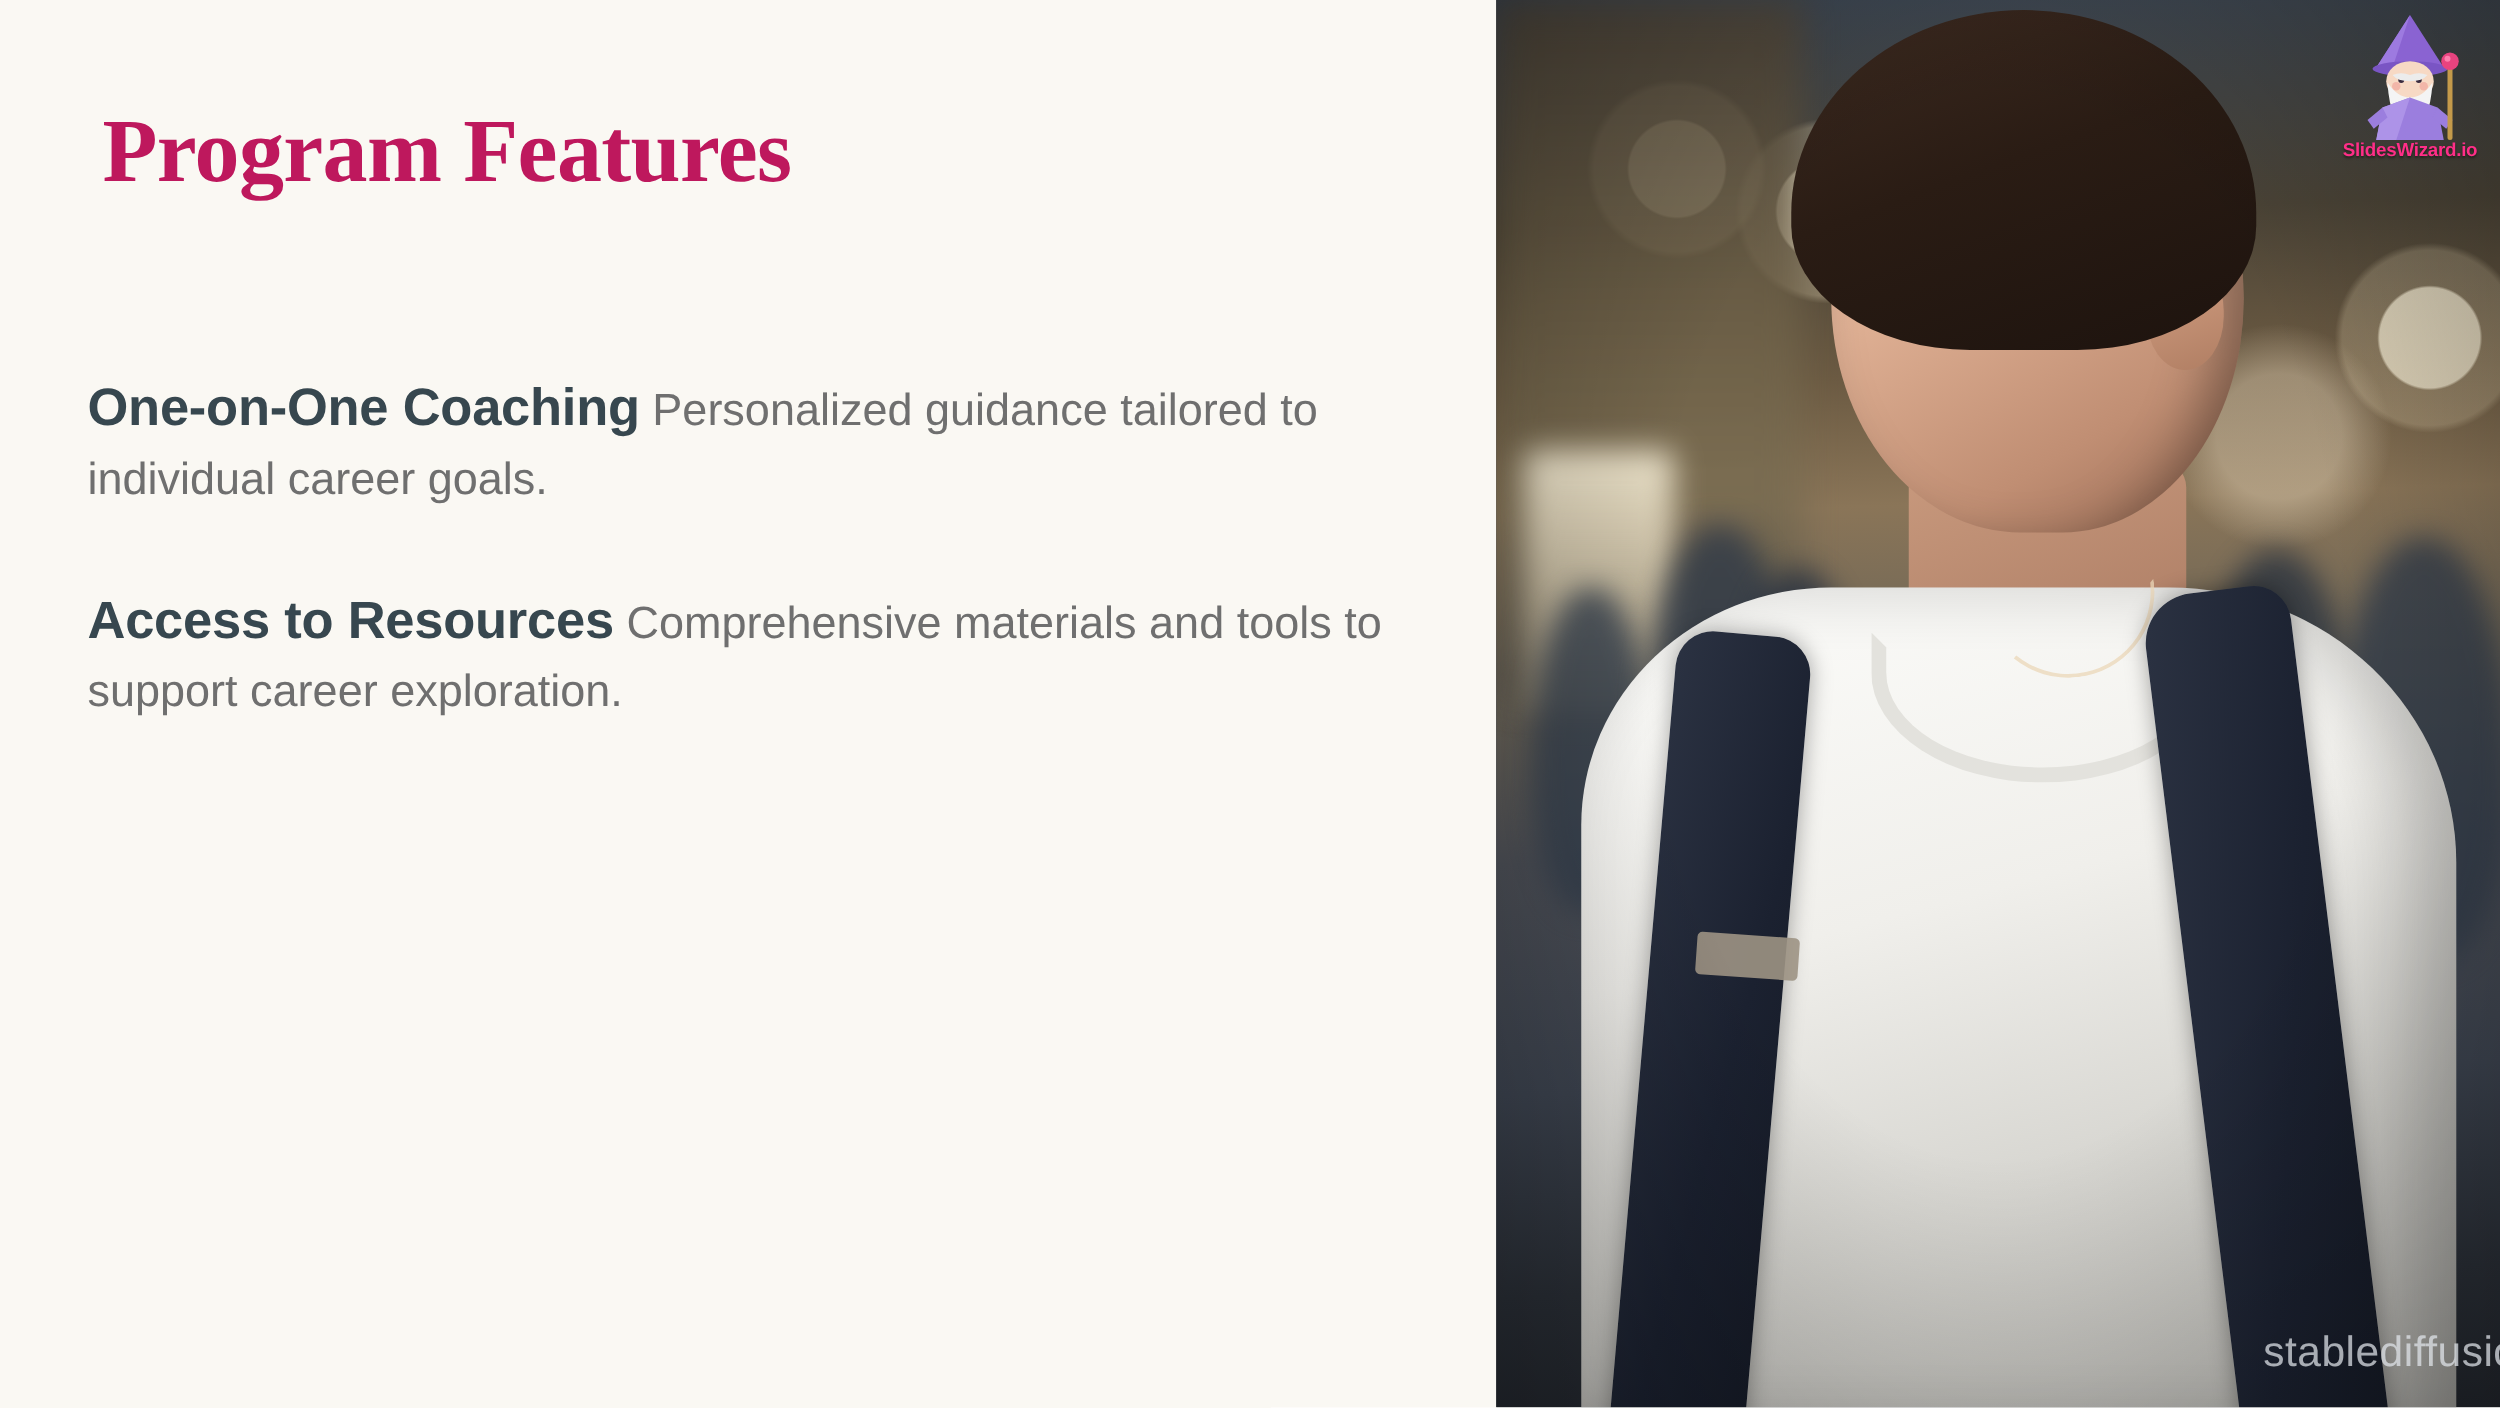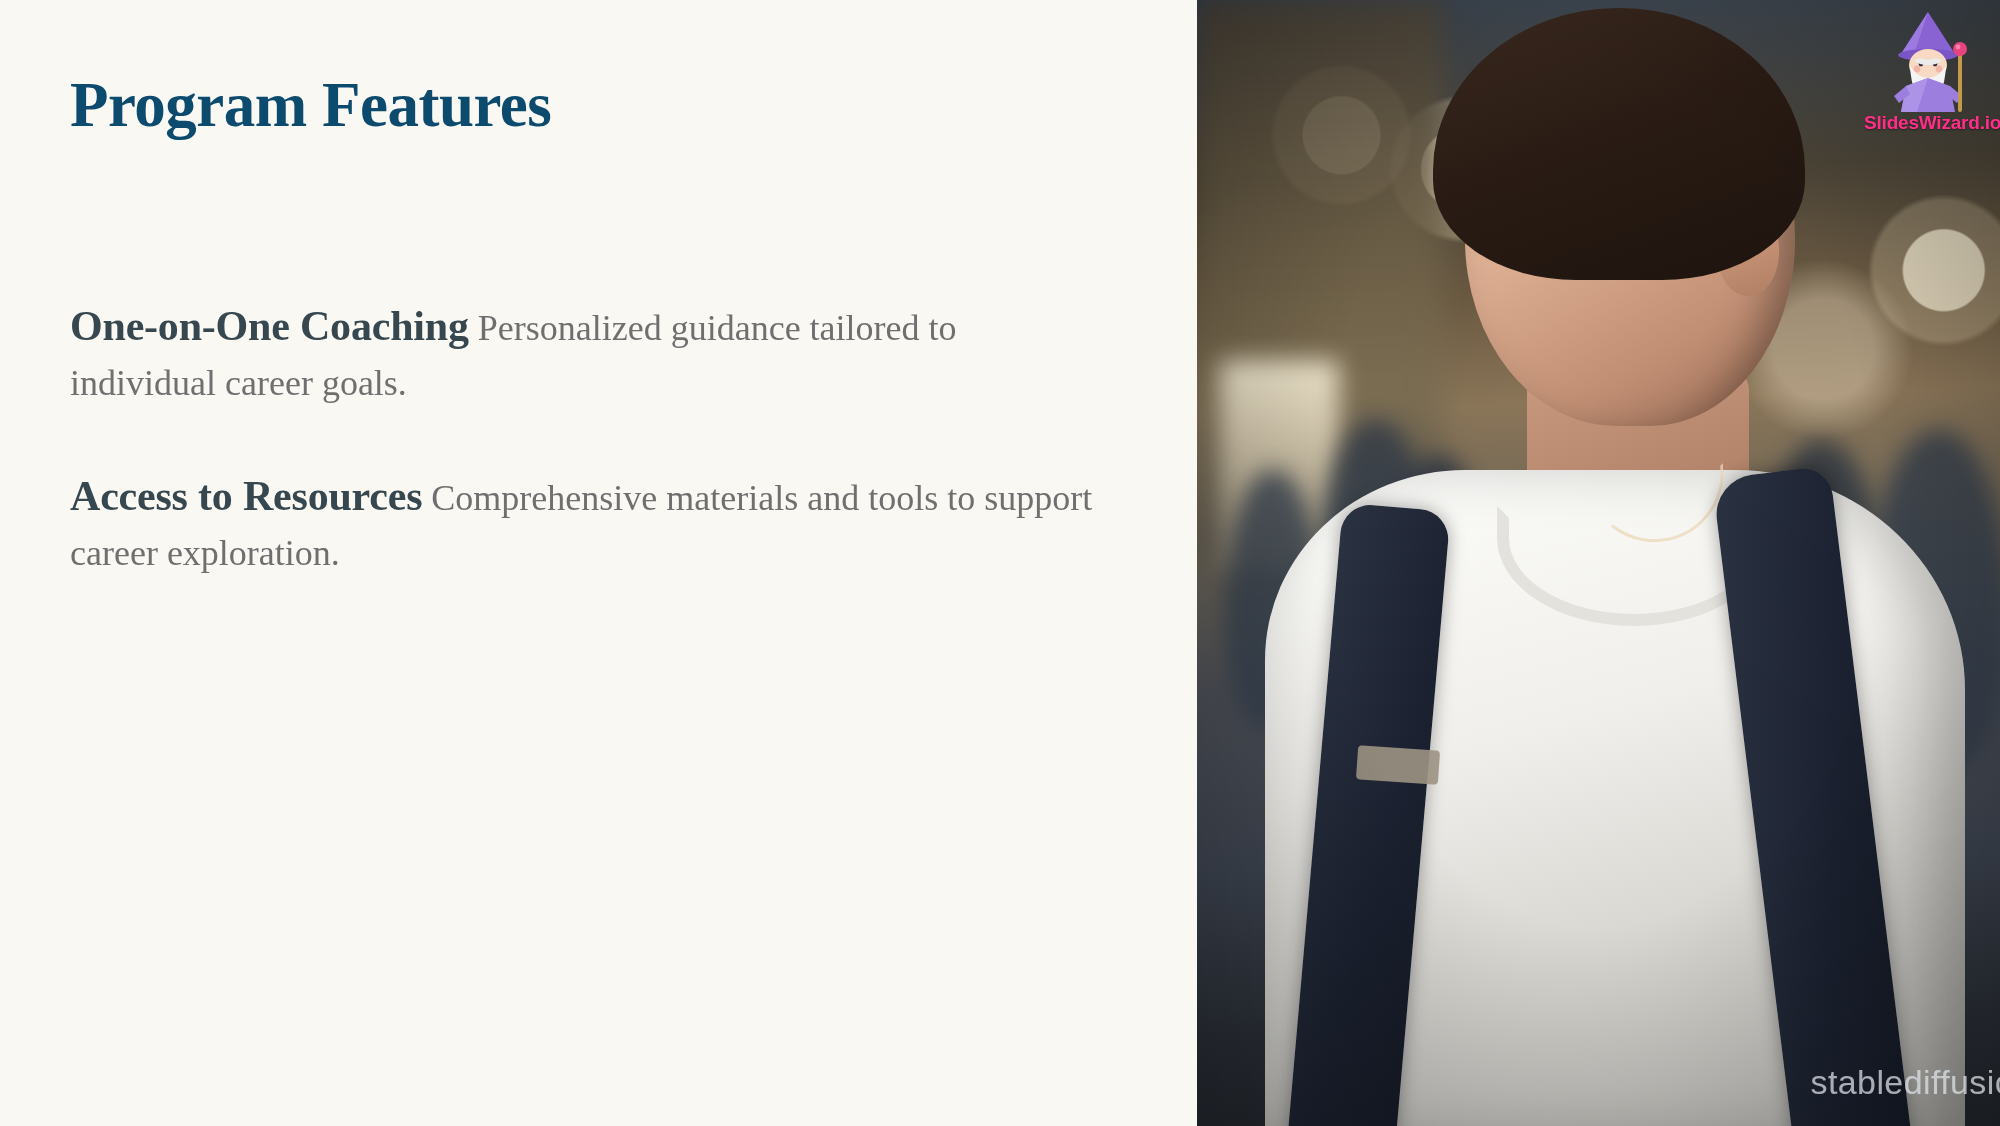--- a/index.html
+++ b/index.html
@@ -25,47 +25,47 @@
     height: 1126px;
     background: #faf8f3;
     box-sizing: border-box;
     padding: 0;
   }
 
   .slide-title {
     position: absolute;
     left: 70px;
     top: 72px;
-    margin: 0;
+    margin: 12px;
     font-family: "Liberation Serif", "DejaVu Serif", serif;
     font-weight: bold;
-    font-size: 63px;
+    font-size: 72px;
     line-height: 1.05;
     letter-spacing: -0.5px;
-    color: #0c4a6e;
+    color: #be185d;
     white-space: nowrap;
   }
 
   .features {
     position: absolute;
     left: 70px;
     top: 296px;
     width: 1040px;
   }
 
   .feature-block {
     margin-bottom: 57px;
   }
   .feature-block:last-child {
     margin-bottom: 0;
   }
 
   .feature-line {
     margin: 0;
-    font-family: Liberation Serif, serif;
+    font-family: Liberation Sans, sans-serif;
     font-size: 36px;
     line-height: 1.45;
     color: #6b6b6b;
   }
 
   .feature-heading {
     font-weight: bold;
     font-size: 42px;
     color: #37474f;
     letter-spacing: -0.2px;
@@ -262,21 +262,21 @@
     height: 104px;
   }
   .logo-text {
     position: absolute;
     left: -4px;
     top: 104px;
     width: 128px;
     text-align: center;
     font-family: "Liberation Sans", "DejaVu Sans", sans-serif;
     font-weight: bold;
-    font-size: 19px;
+    font-size: 15px;
     letter-spacing: -0.2px;
     color: #ff2e88;
     text-shadow: 0 1px 2px rgba(0,0,0,0.45);
   }
 
   .sd-watermark {
     position: absolute;
     right: -14px;
     bottom: 24px;
     font-family: "Liberation Sans", "DejaVu Sans", sans-serif;

